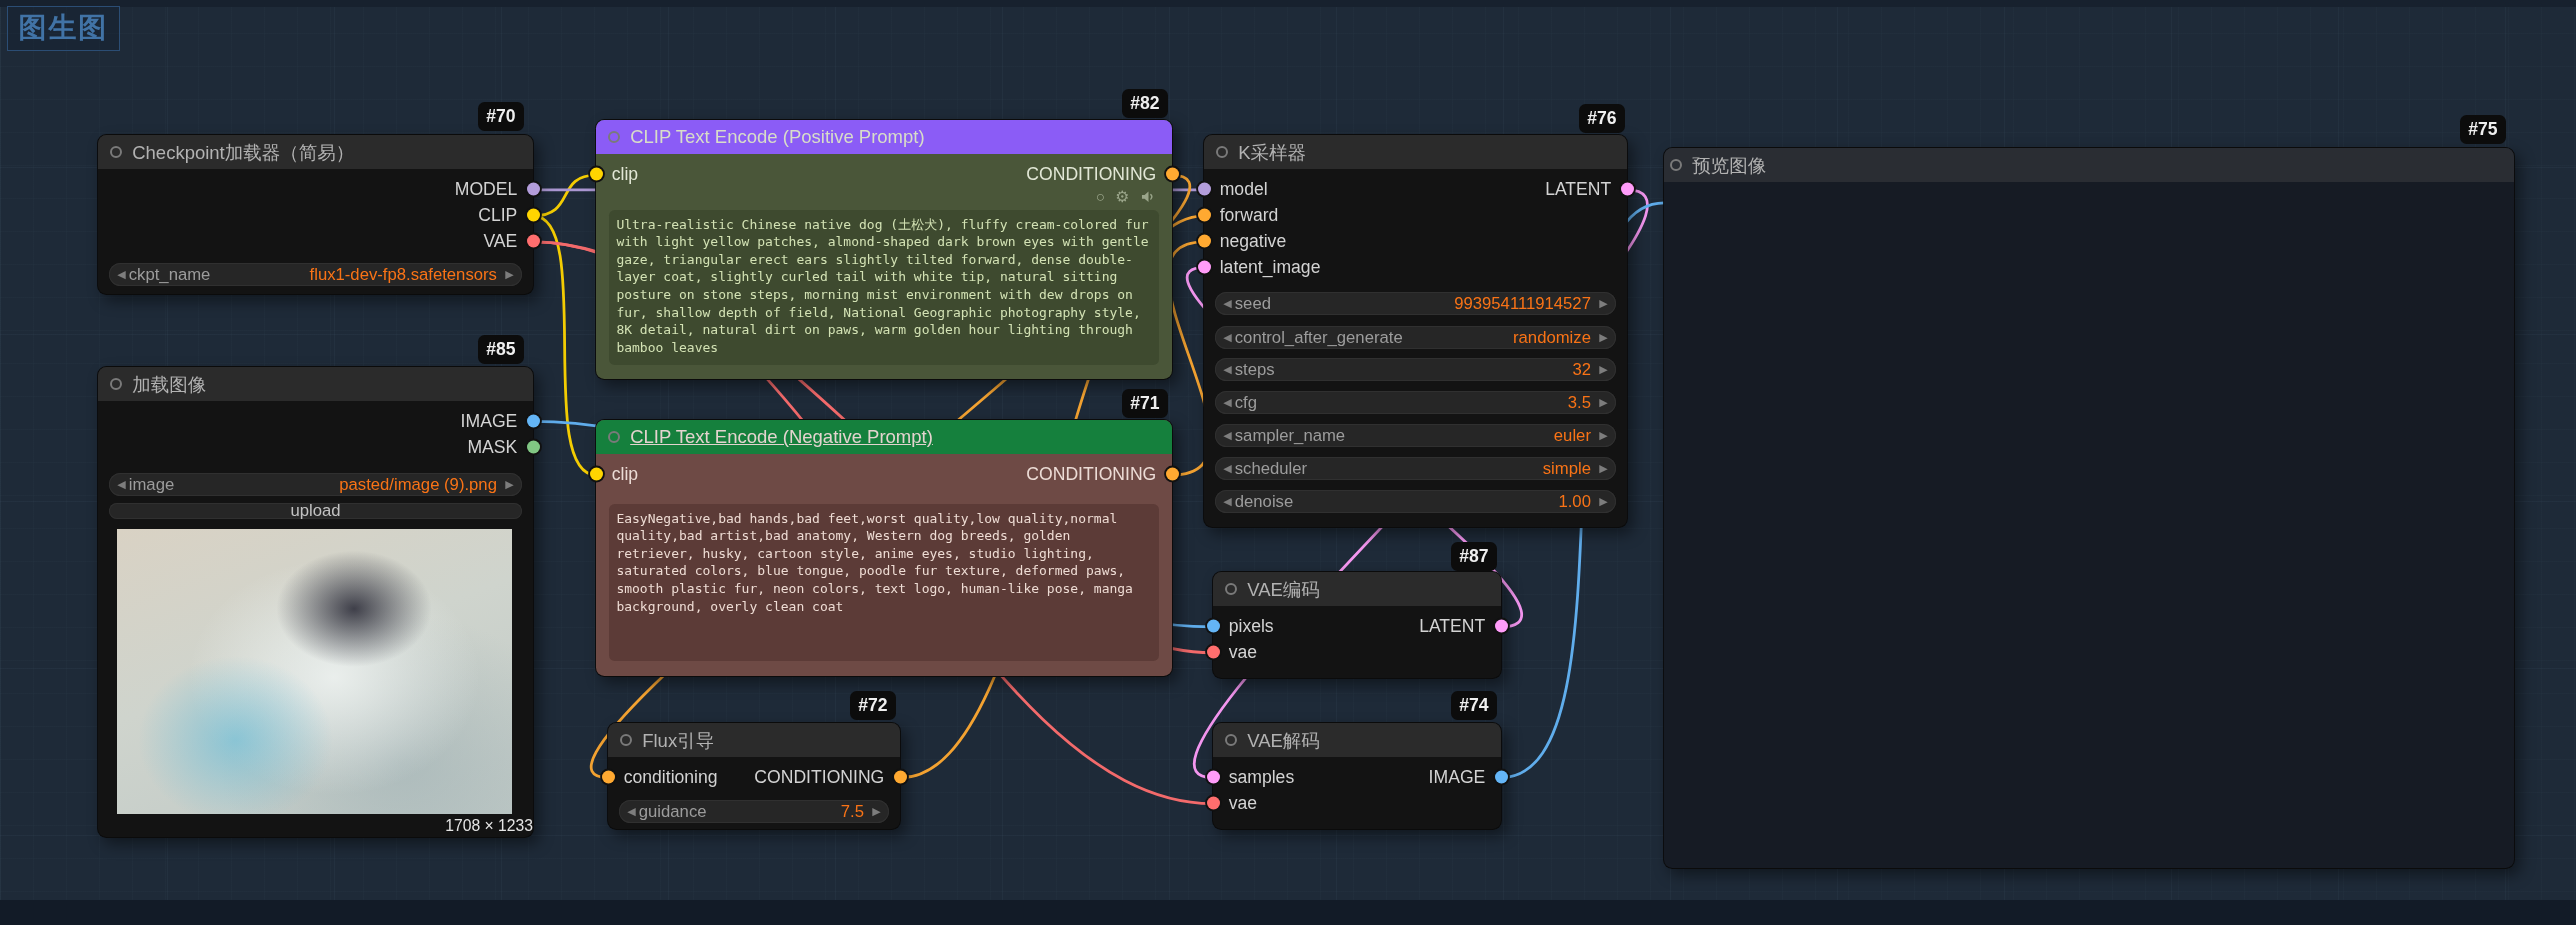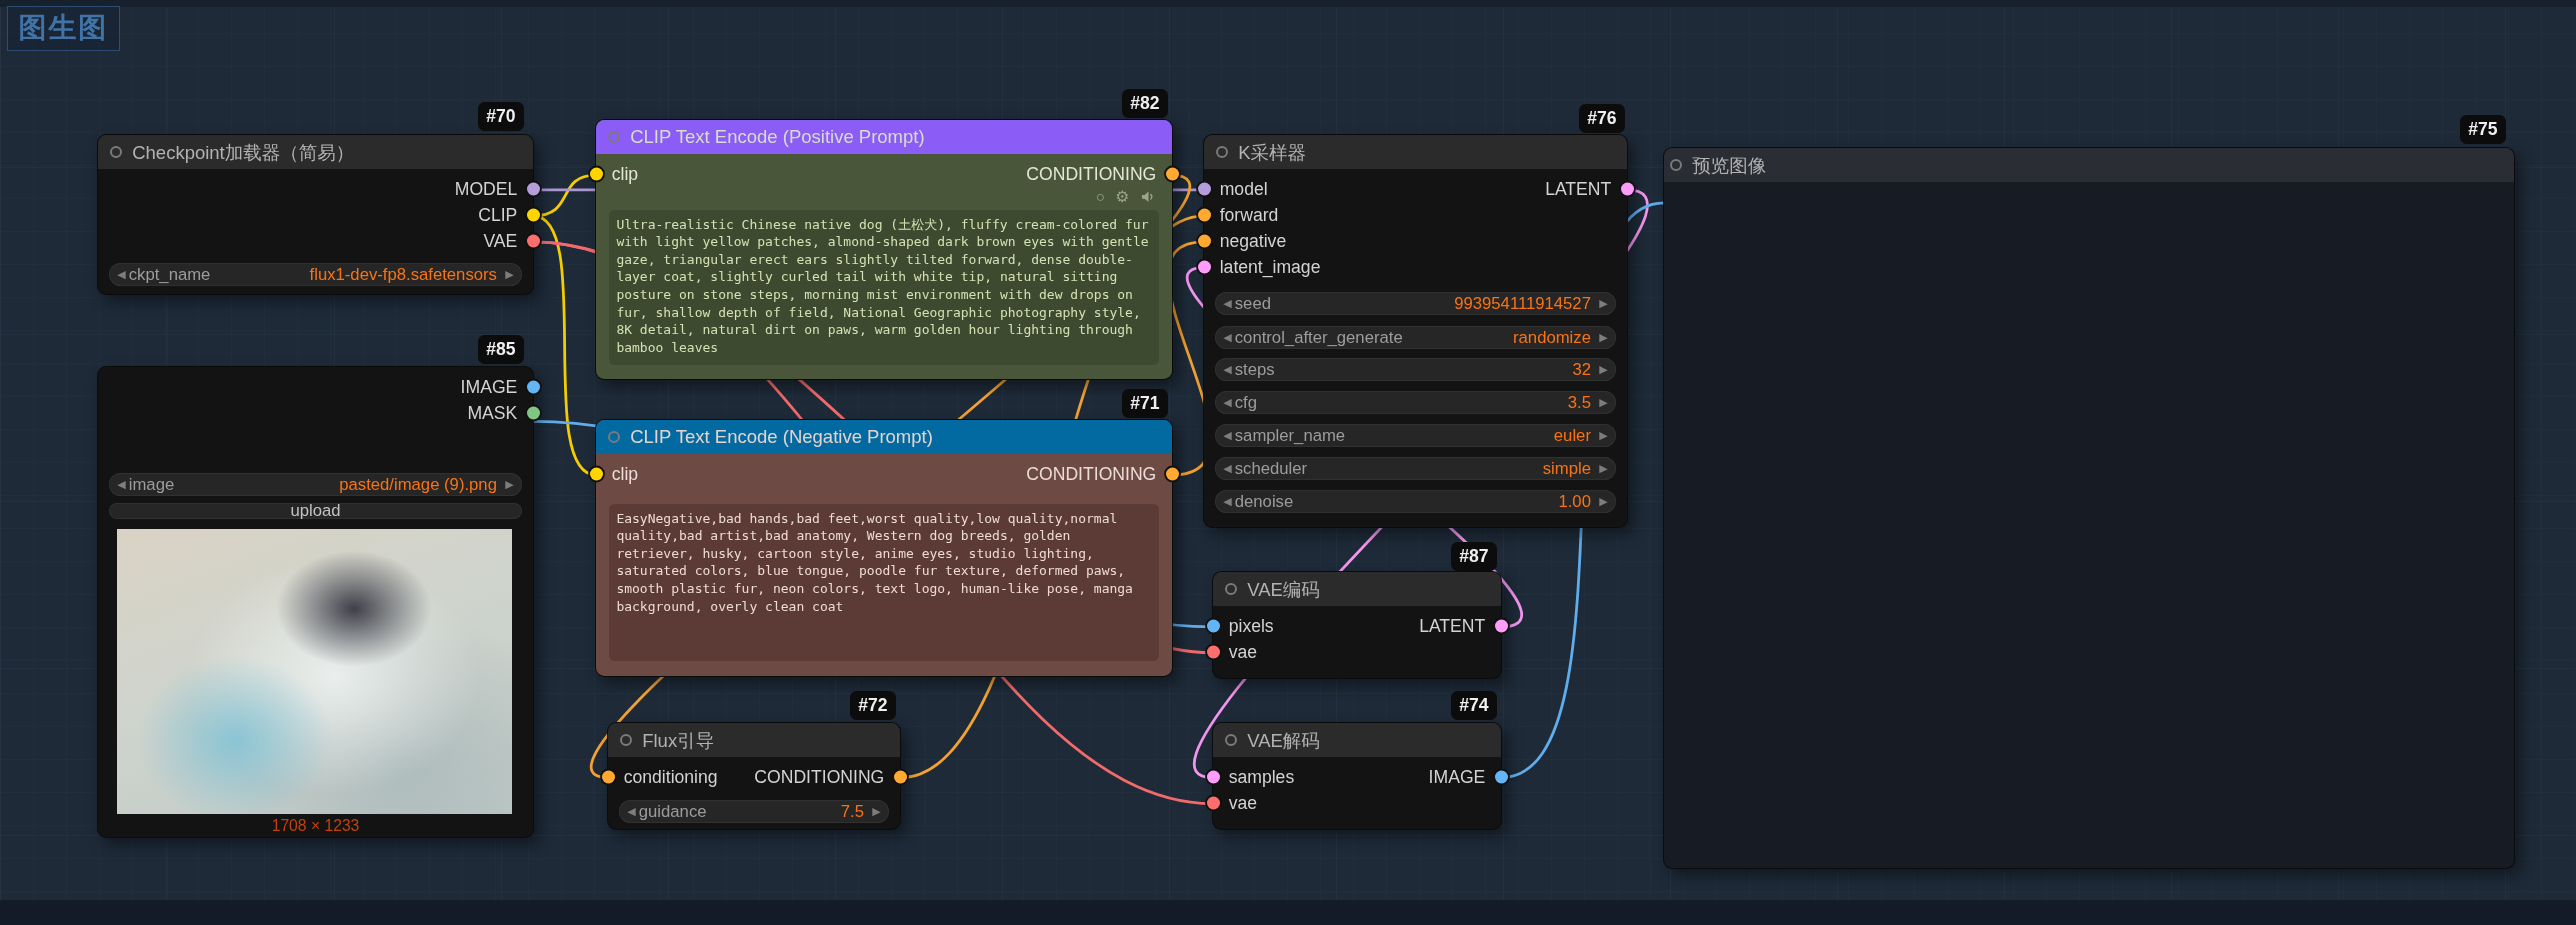--- a/index.html
+++ b/index.html
@@ -34,21 +34,21 @@
     color:#d0d0d0;
   }
   .n-green{background:#4a5639;}
   .n-red{background:#6e4a45;}
   .n-preview{background:#161b24;}
   .hdr{
     height:34px;display:flex;align-items:center;gap:10.2px;padding:0 12px;
     background:#2b2b2b;border-radius:8.3px 8.3px 0 0;color:#b2b2b2;font-size:18.5px;white-space:nowrap;
   }
   .n-green .hdr{background:#8b5cf6;color:#d8ddc9;}
-  .n-red .hdr{background:#0369a1;color:#e4d4cf;}
+  .n-red .hdr{background:#15803d;color:#e4d4cf;text-decoration:underline;}
   .n-preview .hdr{background:#2a2d33;padding-left:6px;}
   .cdot{width:12px;height:12px;border-radius:50%;border:2.8px solid #7a7a7a;flex:0 0 auto;}
   .rows{margin-top:7.4px;}
   .row{position:relative;height:26px;display:flex;align-items:center;padding:0 15.7px;font-size:17.6px;color:#d3d3d3;}
   .row.r-out{justify-content:flex-end;}
   .n-green .row{color:#e2e7d6;}
   .n-red .row{color:#ecdcd6;}
   .out-lbl{margin-left:auto;}
   .row.r-out .out-lbl{margin-left:0;}
   .dot{position:absolute;top:50%;width:13px;height:13px;border-radius:50%;transform:translateY(-50%);box-shadow:0 0 0 1.9px #111;}
@@ -78,21 +78,21 @@
   .mini-icons{position:absolute;right:16.7px;top:67px;display:flex;gap:10.2px;align-items:center;color:#9aa58a;font-size:15.7px;}
   .img-preview{
     position:absolute;left:19.4px;top:162px;width:395px;height:285px;
     background:
       radial-gradient(111px 83px at 60% 28%, rgba(35,35,48,.85), transparent 70%),
       radial-gradient(139px 120px at 30% 74%, rgba(110,190,215,.7), transparent 70%),
       radial-gradient(194px 157px at 55% 52%, rgba(238,242,240,.9), transparent 75%),
       radial-gradient(259px 213px at 72% 82%, rgba(150,170,175,.5), transparent 70%),
       linear-gradient(160deg,#d9d2c4 0%,#cfd4cd 45%,#bfc9c6 100%);
   }
-  .img-caption{position:absolute;left:0;right:0;top:450px;text-align:center;font-size:15.7px;color:#c2410c;}
+  .img-caption{position:absolute;left:0;right:0;top:450px;text-align:right;font-size:15.7px;color:#e5e5e5;}
 </style>
 </head>
 <body>
 
 <div class="strip-top"></div>
 <div class="strip-bottom"></div>
 <div class="graph-title">图生图</div>
 
 <svg class="wires" width="2576" height="926" viewBox="0 0 2783 1000">
   <g fill="none" stroke-width="3" stroke-linecap="round" opacity="0.95">
@@ -134,20 +134,24 @@
   <div class="widget" style="top:128px">
     <span class="arrow">◀</span>
     <span class="wlabel">ckpt_name</span>
     <span class="wvalue">flux1-dev-fp8.safetensors</span>
     <span class="arrow">▶</span>
   </div>
 </div>
 
 <div class="badge" style="left:478px;top:335px">#85</div>
 <div class="node" style="left:98px;top:367px;width:435px;height:470px">
+  <div class="hdr">
+    <span class="cdot"></span>
+    <span>加载图像</span>
+  </div>
   <div class="rows">
     <div class="row r-out">
       <span class="out-lbl">IMAGE</span>
       <span class="dot out c-image"></span>
     </div>
     <div class="row r-out">
       <span class="out-lbl">MASK</span>
       <span class="dot out c-mask"></span>
     </div>
   </div>

